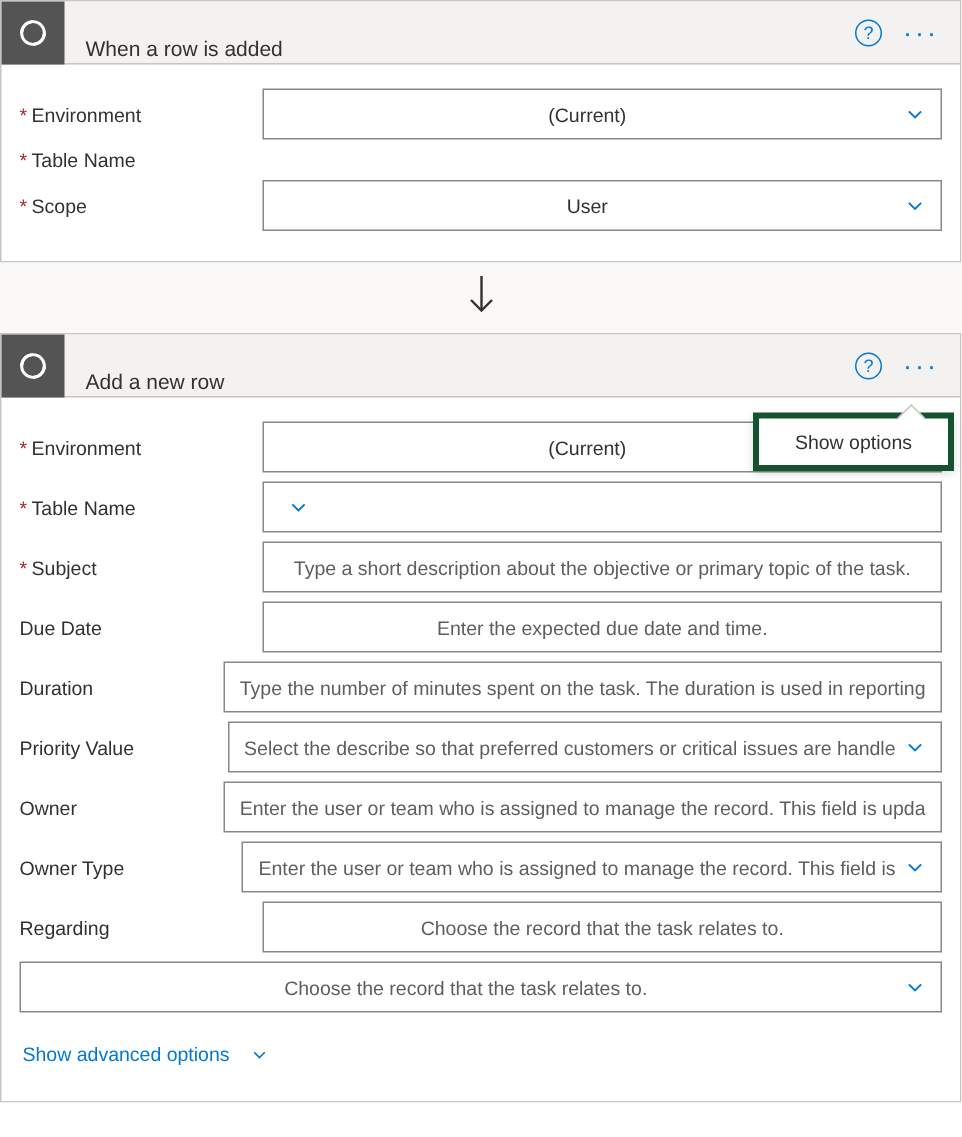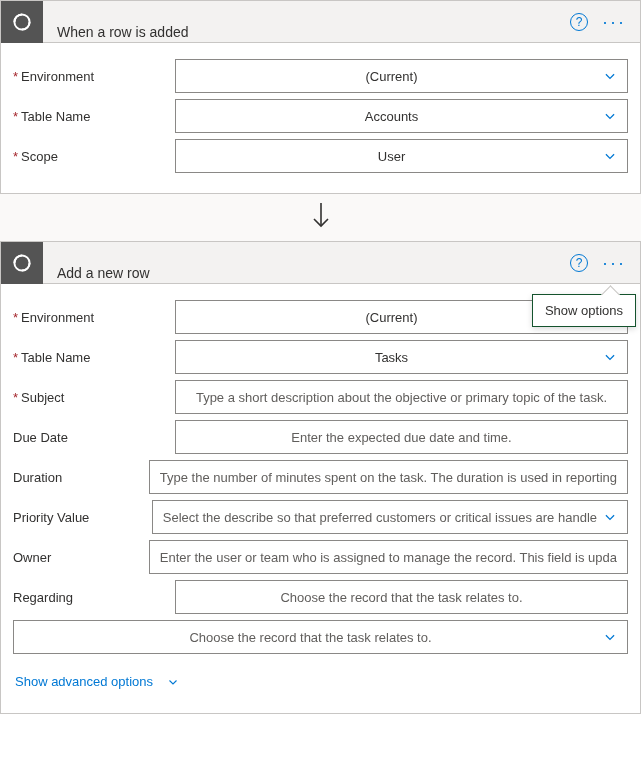--- a/index.html
+++ b/index.html
@@ -109,23 +109,23 @@
     justify-content: center;
     position: relative;
   }
   .arrow-down { color: #323130; }
   .arrow-down svg { width: 26px; height: 30px; }
   .tooltip {
     position: absolute;
     right: 4px;
     top: 52px;
     background: #fff;
-    border: 1px solid #14532d;
+    border: 4px solid #14532d;
     box-shadow: 0 2px 6px rgba(0,0,0,0.15);
-    padding: 8px 12px;
+    padding: 8px 24px;
     font-size: 13px;
     color: #323130;
     z-index: 10;
   }
   .tooltip::before {
     content: "";
     position: absolute;
     top: -7px;
     right: 18px;
     width: 12px; height: 12px;
@@ -178,30 +178,20 @@
               </svg>
             </span>
         </div>
       </div>
     </div>
     <div class="row">
       <div class="label-cell">
           <span class="req">*</span>
           <span>Table Name</span>
         </div>
-      <div class="field-cell">
-        <div class="field">
-          <span class="field-text">Accounts</span>
-          <span class="chevron">
-              <svg viewBox="0 0 24 24" fill="none" stroke="currentColor" stroke-width="2.2">
-                <polyline points="5 9 12 16 19 9"></polyline>
-              </svg>
-            </span>
-        </div>
-      </div>
     </div>
     <div class="row">
       <div class="label-cell">
           <span class="req">*</span>
           <span>Scope</span>
         </div>
       <div class="field-cell">
         <div class="field">
           <span class="field-text">User</span>
           <span class="chevron">
@@ -258,21 +248,20 @@
       </div>
     </div>
 
     <div class="row">
       <div class="label-cell">
           <span class="req">*</span>
           <span>Table Name</span>
         </div>
       <div class="field-cell">
         <div class="field">
-          <span class="field-text">Tasks</span>
           <span class="chevron">
               <svg viewBox="0 0 24 24" fill="none" stroke="currentColor" stroke-width="2.2">
                 <polyline points="5 9 12 16 19 9"></polyline>
               </svg>
             </span>
         </div>
       </div>
     </div>
 
     <div class="row">
@@ -330,20 +319,35 @@
       <div class="label-cell">
           <span>Owner</span>
         </div>
       <div class="field-cell">
         <div class="field">
           <span class="field-text placeholder">Enter the user or team who is assigned to manage the record. This field is upda</span>
         </div>
       </div>
     </div>
 
+    <div class="row">
+      <div class="label-cell">
+          <span>Owner Type</span>
+        </div>
+      <div class="field-cell">
+        <div class="field">
+          <span class="field-text placeholder">Enter the user or team who is assigned to manage the record. This field is</span>
+          <span class="chevron">
+              <svg viewBox="0 0 24 24" fill="none" stroke="currentColor" stroke-width="2.2">
+                <polyline points="5 9 12 16 19 9"></polyline>
+              </svg>
+            </span>
+        </div>
+      </div>
+    </div>
 
     <div class="row">
       <div class="label-cell">
           <span>Regarding</span>
         </div>
       <div class="field-cell">
         <div class="field">
           <span class="field-text placeholder">Choose the record that the task relates to.</span>
         </div>
       </div>

